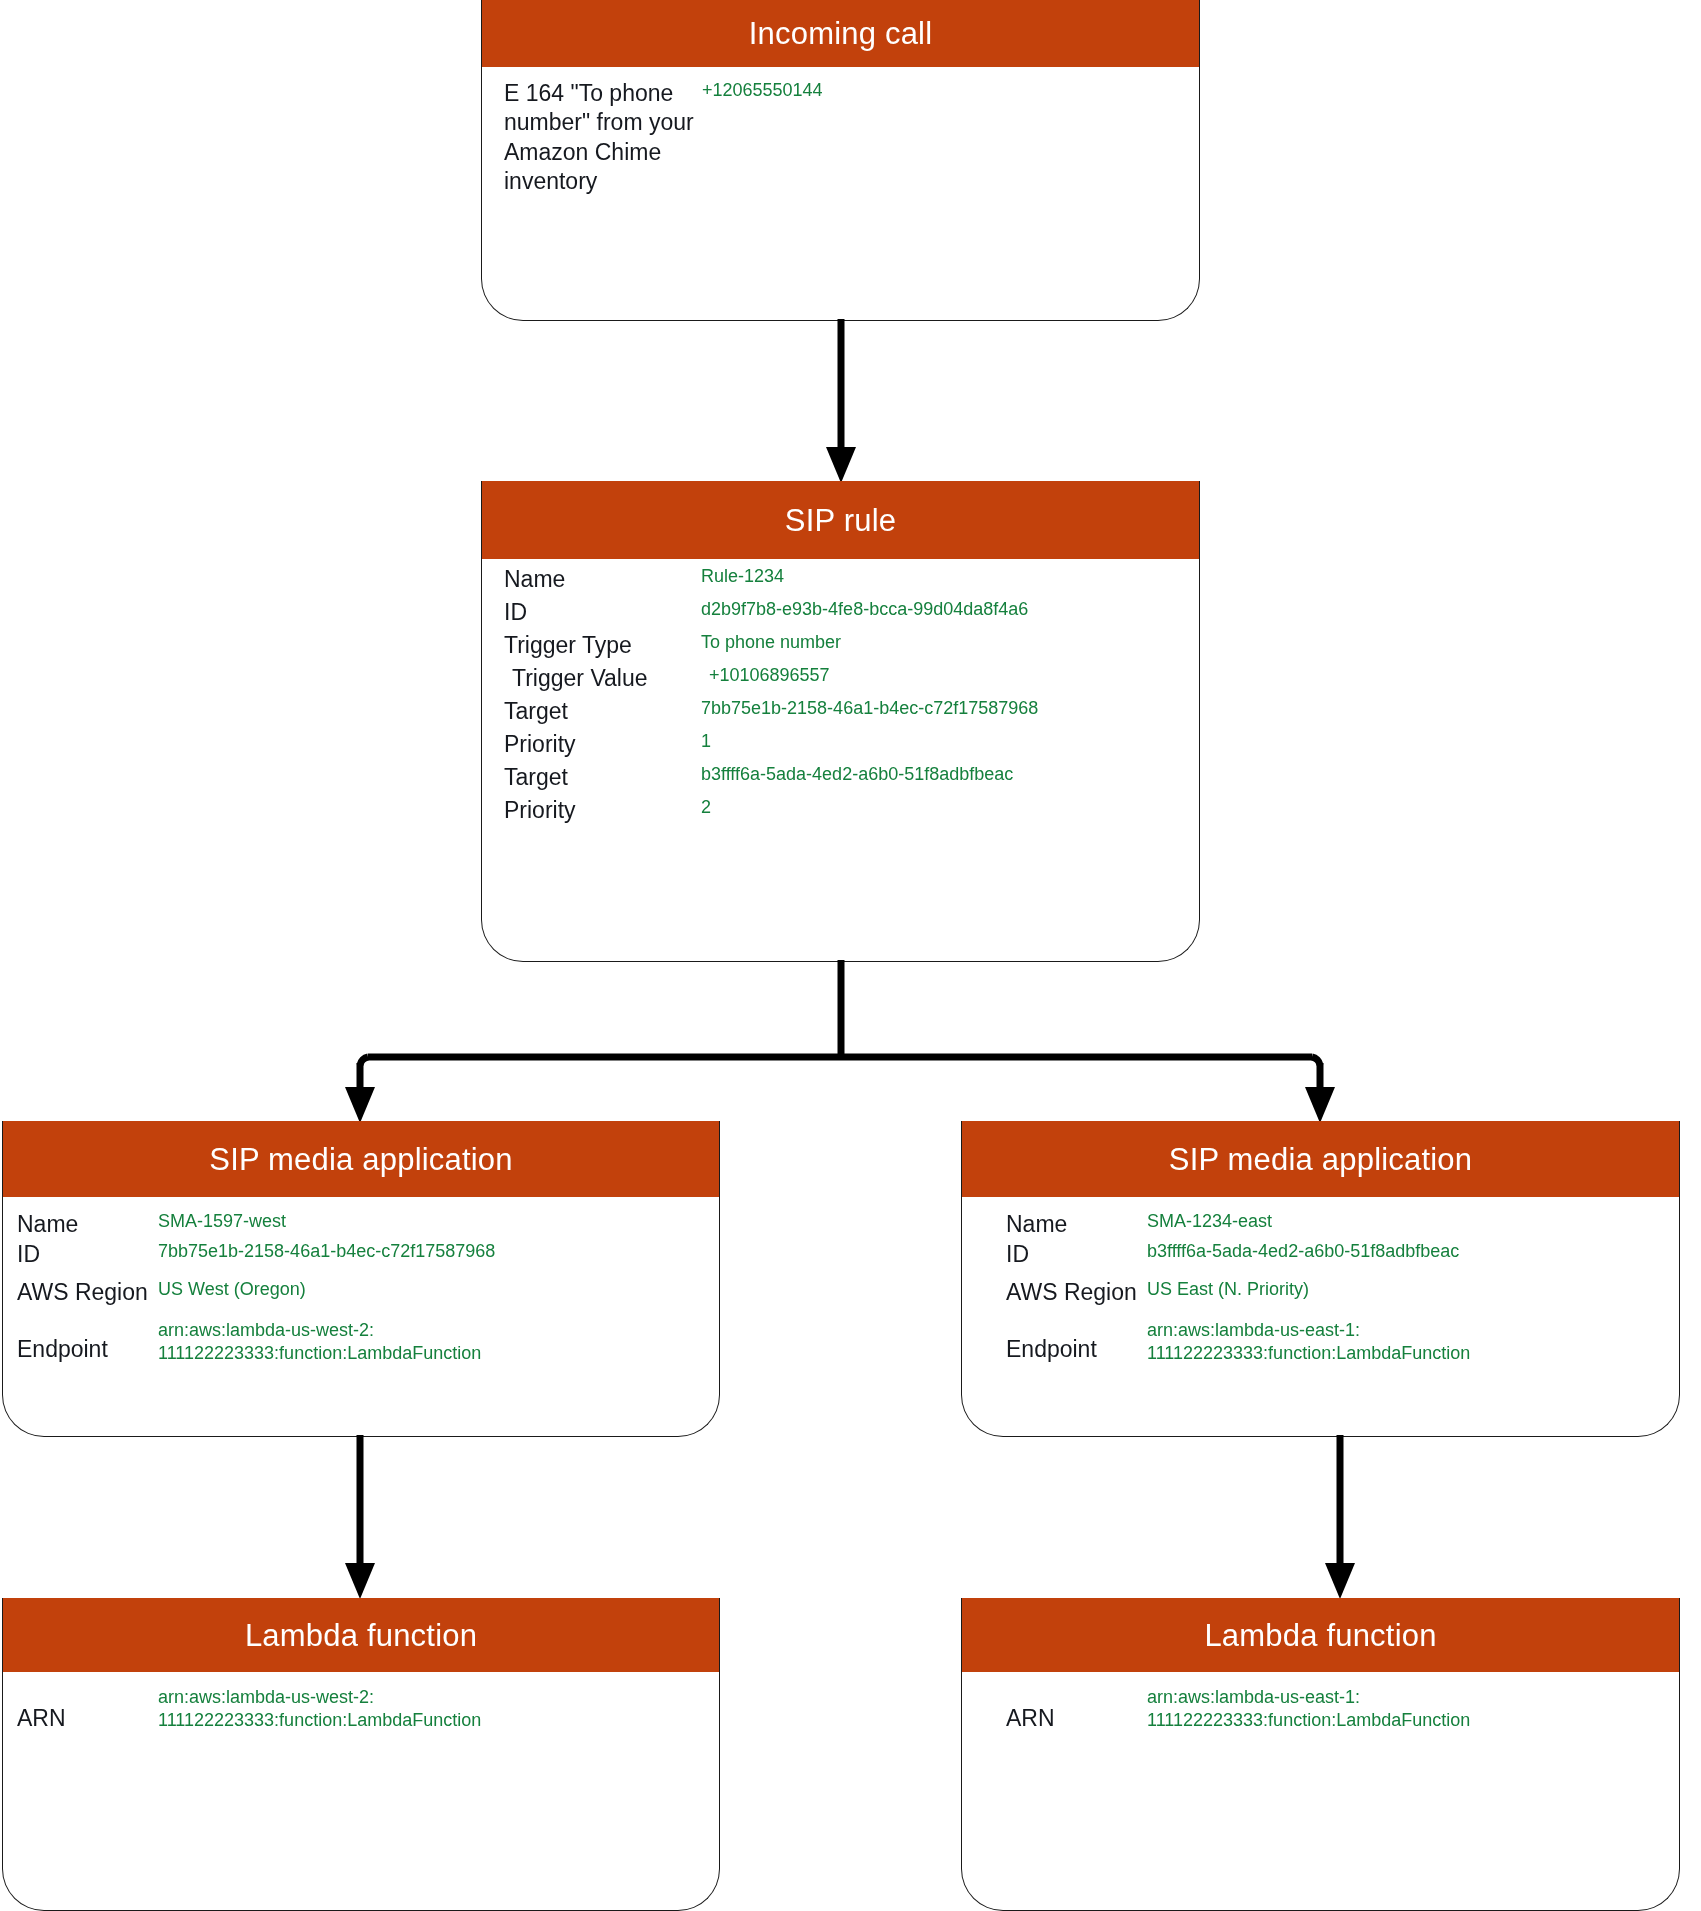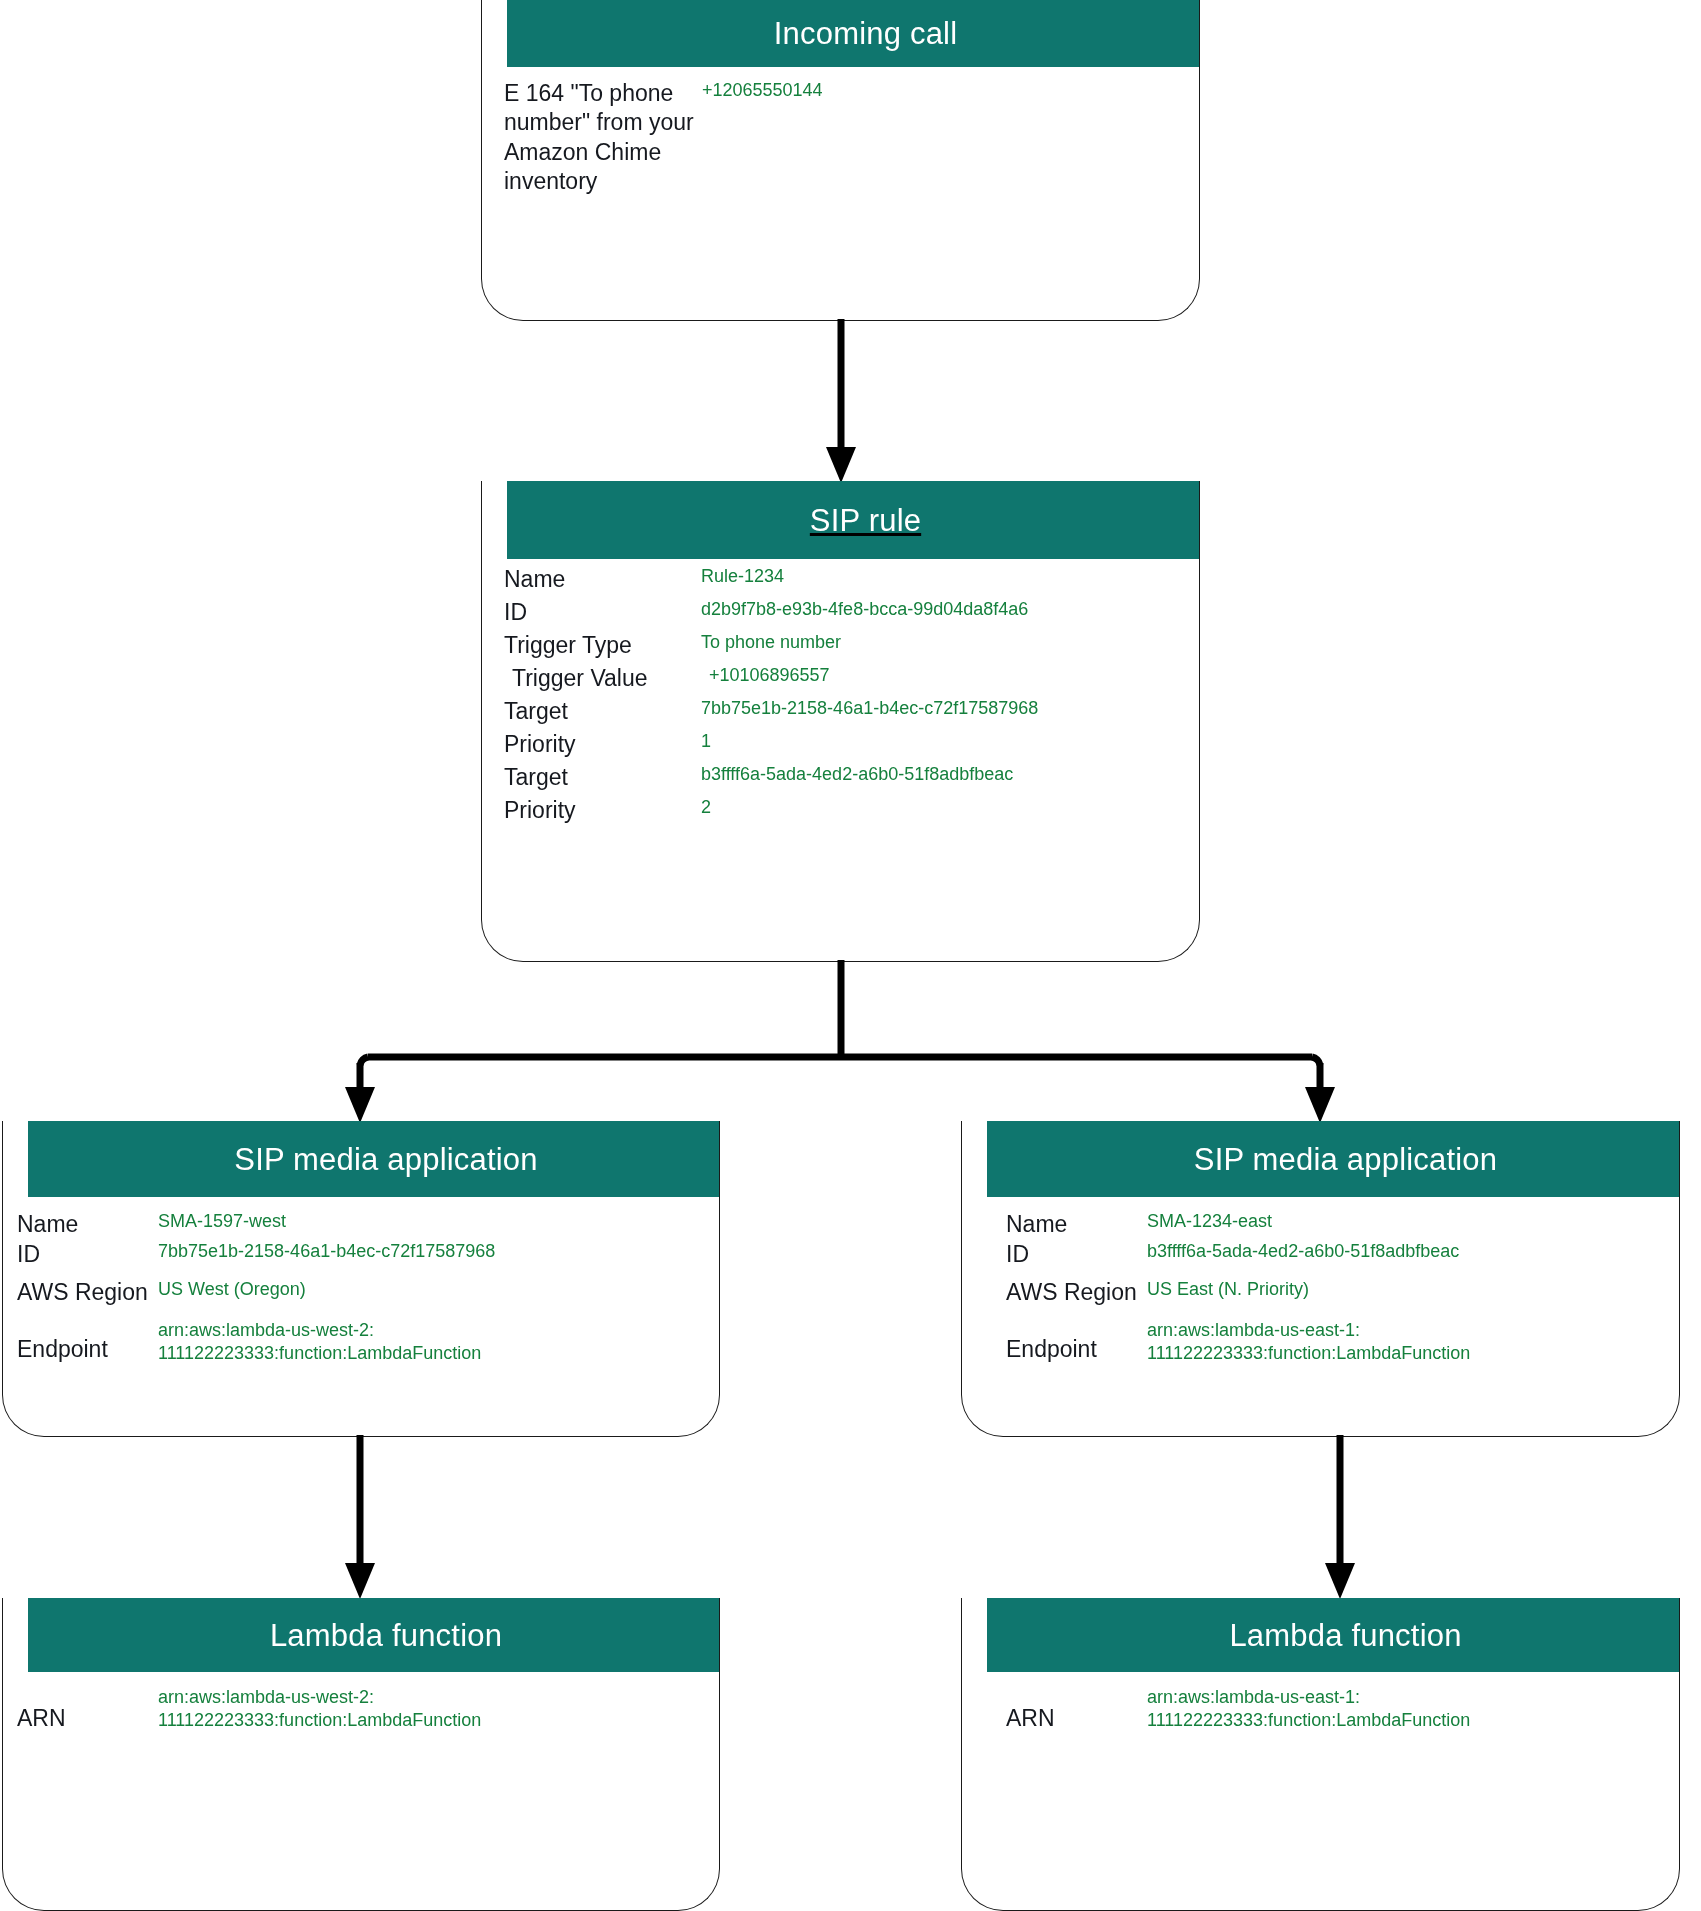--- a/index.html
+++ b/index.html
@@ -26,30 +26,29 @@
     background: #ffffff;
     border: 1.6px solid #1a1a1a;
     border-top: none;
     border-bottom-left-radius: 42px;
     border-bottom-right-radius: 42px;
     overflow: hidden;
   }
   .card-header {
     box-sizing: border-box;
     width: 100%;
-    background: #0f766e;
+    background: #c2410c;
     color: #ffffff;
     text-align: center;
     font-size: 31px;
     line-height: 1;
     letter-spacing: 0.2px;
     display: flex;
     align-items: center;
     justify-content: center;
-    margin-left: 25px;
   }
   .card-body {
     position: relative;
     box-sizing: border-box;
     width: 100%;
   }
 
   
   .row {
     position: absolute;
@@ -94,21 +93,21 @@
     </div>
   </div>
 
   <div class="conn" style="left:820px; top:319px; width:42px; height:166px;">
     <svg width="42" height="166" viewBox="0 0 42 166">
       <path d="M21 0 L21 132" stroke="#000000" stroke-width="7" fill="none"></path>
       <path d="M21 164 L6 128 L36 128 Z" fill="#000000"></path>
     </svg>
   </div>
 
-  <div class="card" style="left:481px; top:481px; width:719px; height:481px;text-decoration:underline;">
+  <div class="card" style="left:481px; top:481px; width:719px; height:481px;">
     <div class="card-header" style="height:78px;">SIP rule</div>
     <div class="card-body" style="height:403px;">
       <div class="row" style="left:22px; top:6px;">
         <span class="lbl" style="width:197px;">Name</span>
         <span class="val">Rule-1234</span>
       </div>
       <div class="row" style="left:22px; top:39px;">
         <span class="lbl" style="width:197px;">ID</span>
         <span class="val">d2b9f7b8-e93b-4fe8-bcca-99d04da8f4a6</span>
       </div>

